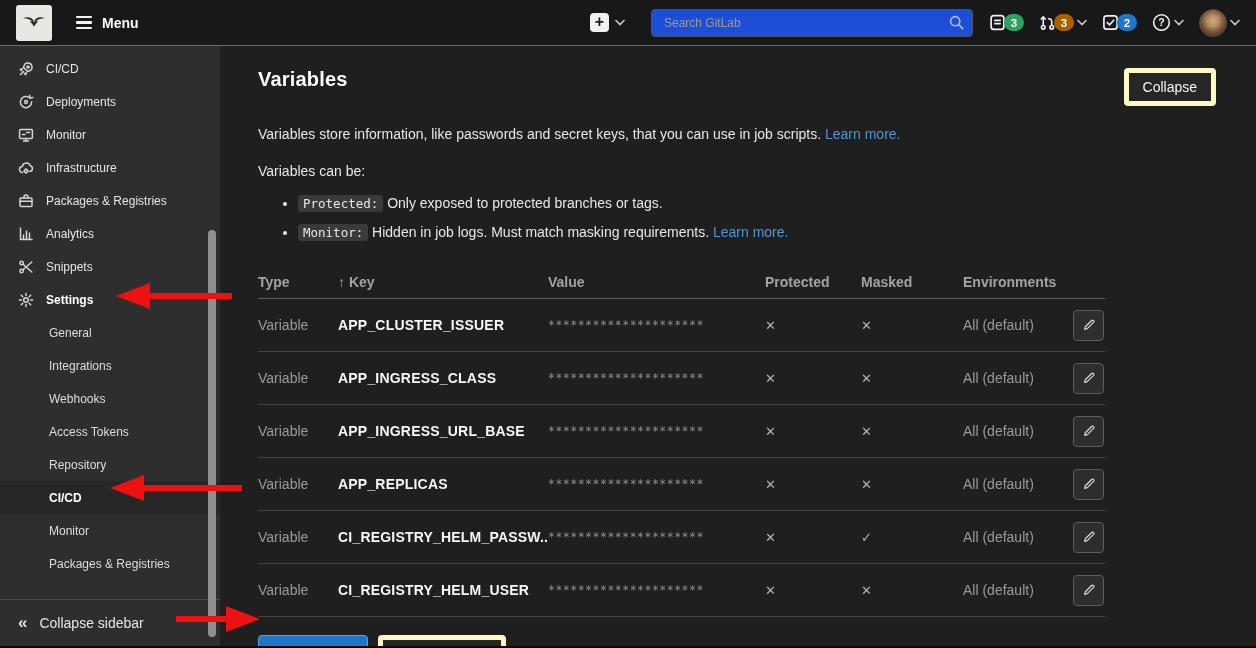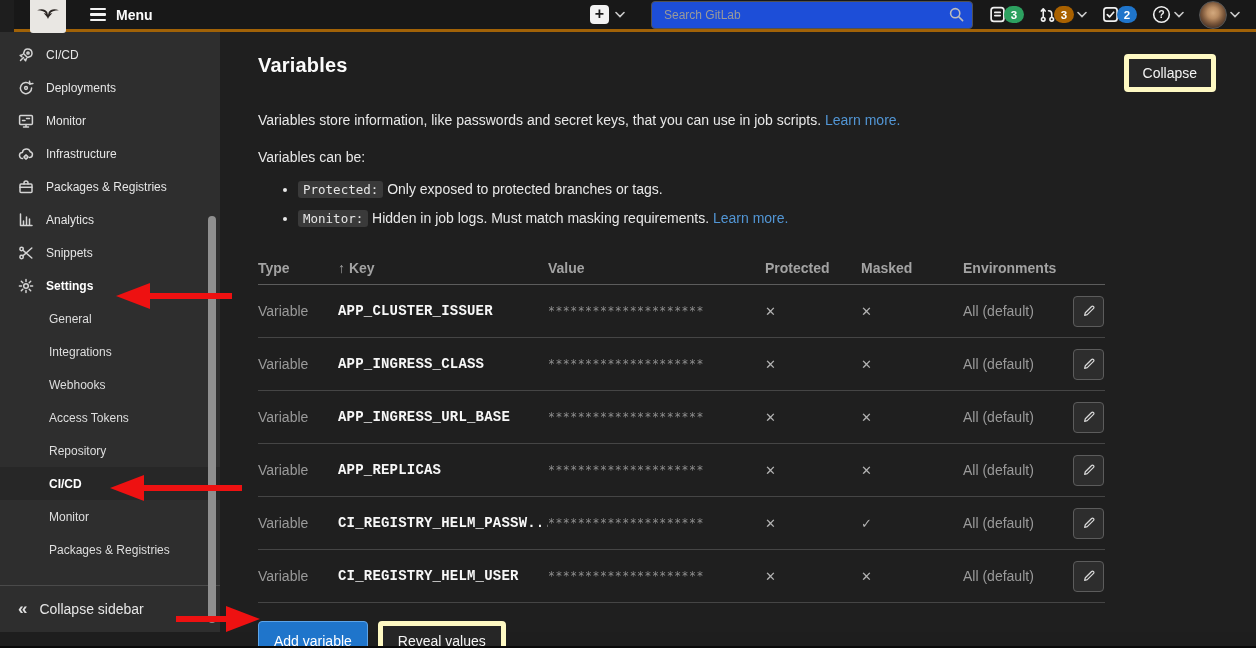--- a/index.html
+++ b/index.html
@@ -4,22 +4,22 @@
 <style>
   * { margin:0; padding:0; box-sizing:border-box; }
   html,body { width:1256px; height:648px; overflow:hidden; }
   body {
     font-family:"Liberation Sans", sans-serif;
     background:#1e1e1e; color:#ececec; font-size:14px;
     position:relative;
   }
   
   .topbar {
-    height:32px; background:#181818; border-bottom:3px solid #a16207;
-    display:flex; align-items:center; padding:0 16px; position:relative; z-index:2;margin-left:14px;
+    height:46px; background:#181818; border-bottom:1px solid #a16207;
+    display:flex; align-items:center; padding:0 16px; position:relative; z-index:2;
   }
   .logo-box {
     width:36px; height:36px; background:#e9e7e3; border-radius:3px;
     display:flex; align-items:center; justify-content:center; cursor:pointer;
   }
   .menu-toggle {
     display:flex; align-items:center; gap:10px; margin-left:24px;
     color:#fbfbfb; font-weight:bold; cursor:pointer;
   }
   .hamburger { display:inline-flex; flex-direction:column; gap:3px; }
@@ -101,21 +101,21 @@
   
   .vtable { margin-top:22px; width:847px; }
   .vrow {
     display:grid; grid-template-columns:80px 210px 217px 96px 102px 110px 32px;
     align-items:center;
   }
   .vhead { height:34px; border-bottom:1px solid #5c5c5c; }
   .vhead > div { color:#a3a3a3; font-weight:bold; font-size:14px; }
   .vbody .vrow { height:53px; border-bottom:1px solid #454545; }
   .cell-type { color:#9a9a9a; }
-  .cell-key { color:#f7f7f7; font-weight:bold; letter-spacing:.2px; white-space:nowrap; overflow:hidden;font-family:Liberation Mono, monospace; }
+  .cell-key { color:#f7f7f7; font-weight:bold; letter-spacing:.2px; white-space:nowrap; overflow:hidden; }
   .cell-value { color:#8f8f8f; font-family:"DejaVu Sans Mono", monospace; font-size:11.5px; letter-spacing:.5px; }
   .cell-mark { color:#b3b3b3; font-size:13px; }
   .cell-env { color:#9a9a9a; }
   .edit-btn {
     width:31px; height:31px; border-radius:4px; background:#2d2d2d;
     border:1px solid #5c5c5c; display:flex; align-items:center; justify-content:center;
     cursor:pointer;
   }
   .actions { margin-top:18px; display:flex; gap:10px; }
   .actions .btn { padding:7px 15px; }

